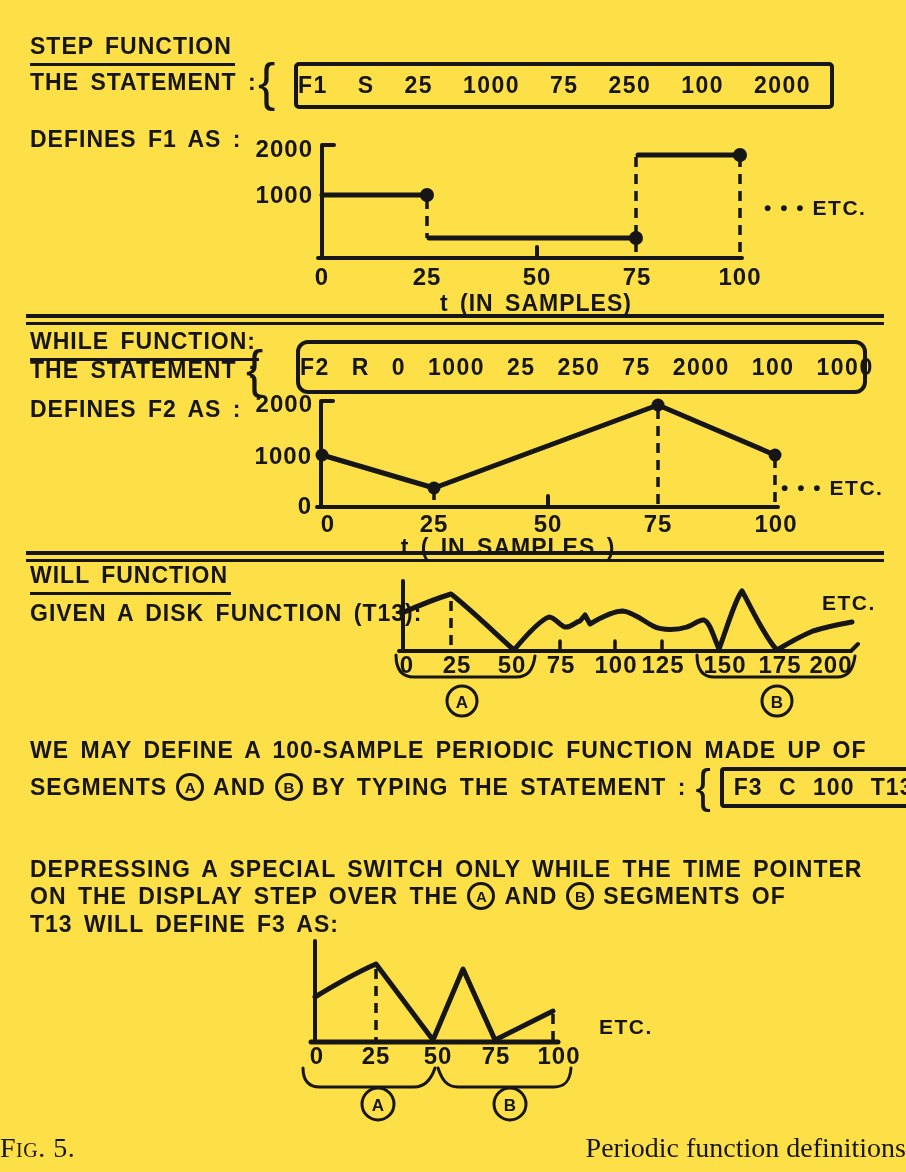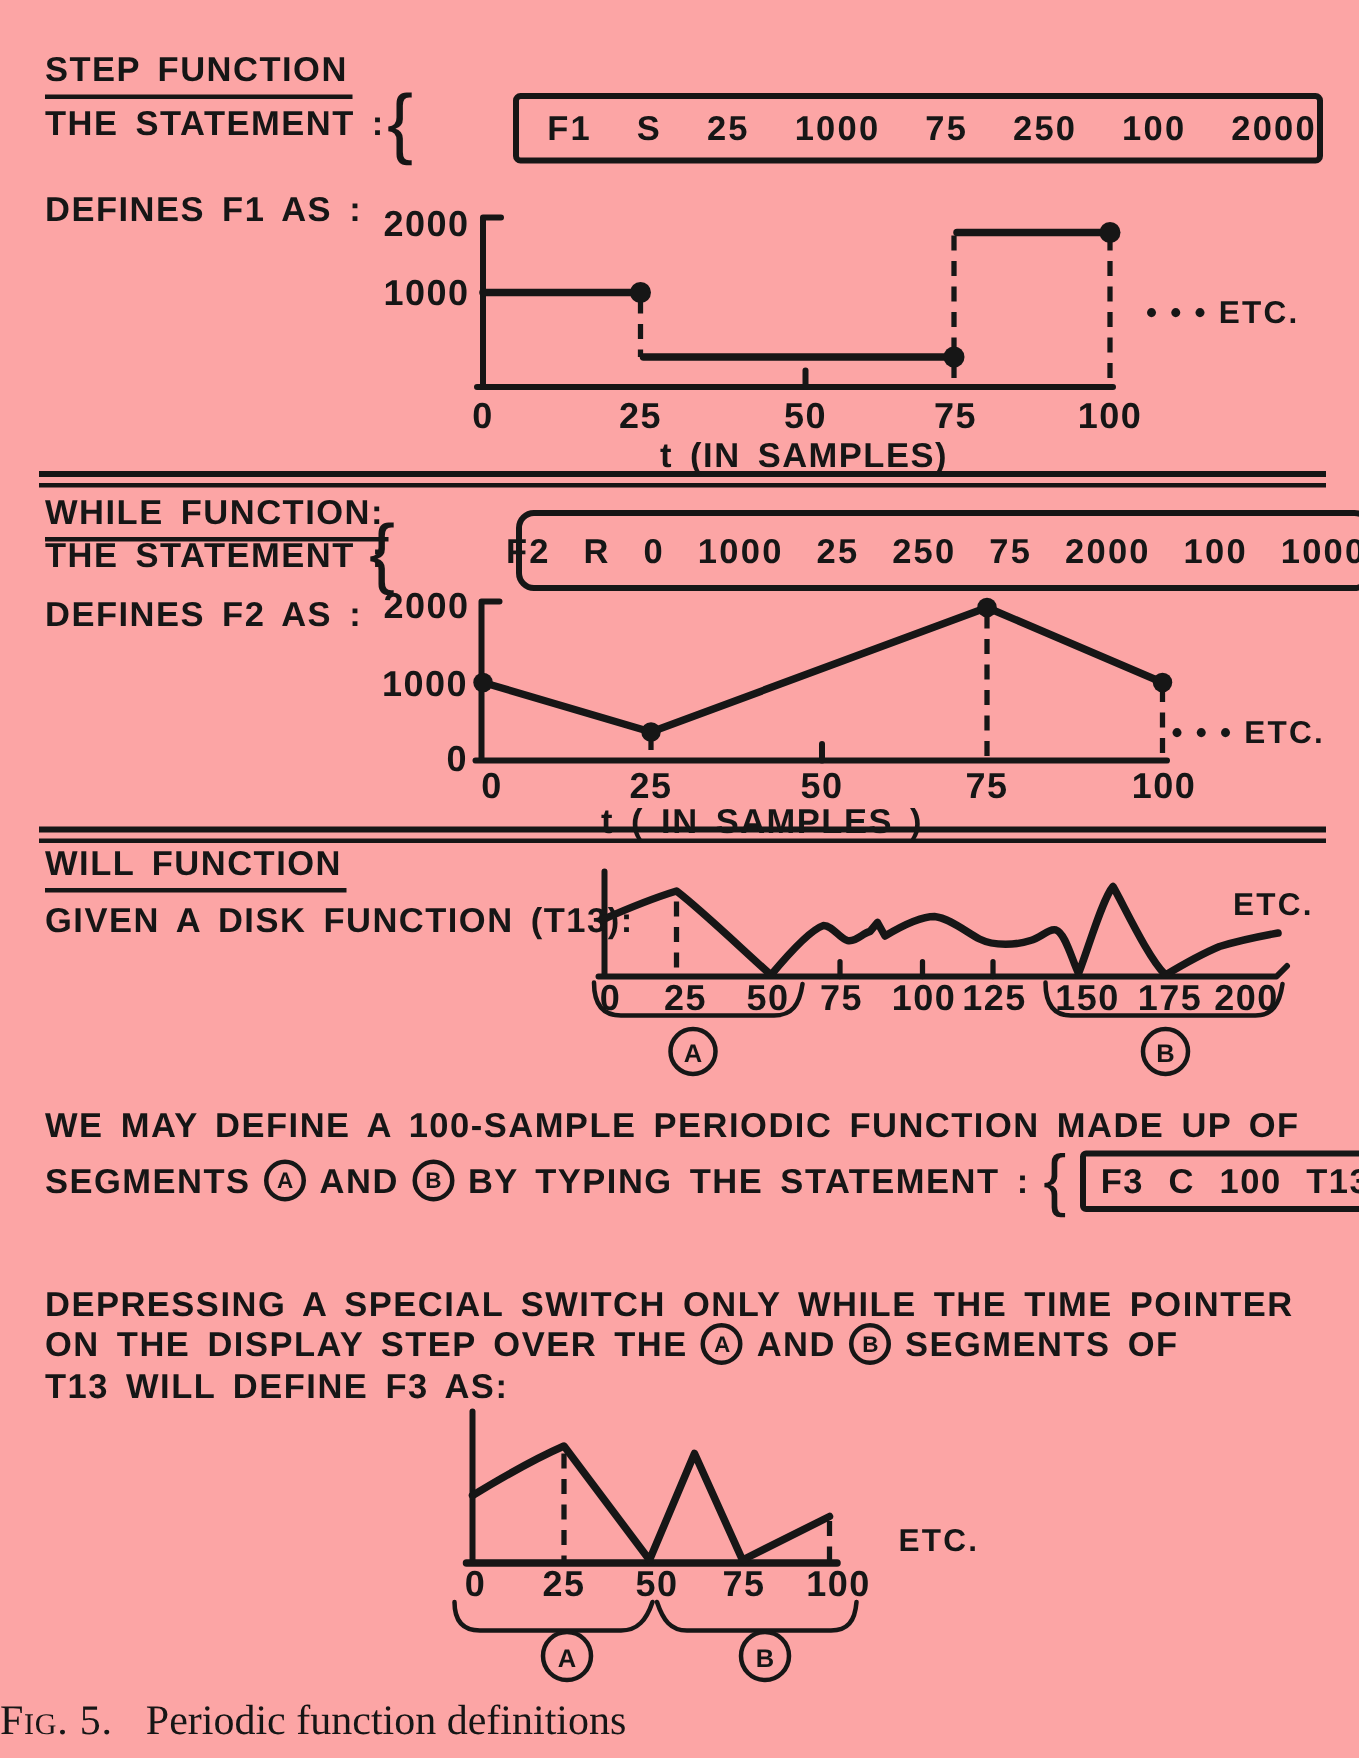--- a/index.html
+++ b/index.html
@@ -1,39 +1,39 @@
 <!DOCTYPE html>
 <html><head>
 <meta charset="utf-8">
 <style>
   html,body { margin:0; padding:0; background:#e8e8e8; }
   #page {
     position:relative; width:906px; height:1172px;
-    background:#fca5a5; overflow:hidden;
+    background:#fde047; overflow:hidden;
     font-family:"Liberation Sans", sans-serif;
     color:#161616;
   }
   .hand {
     position:absolute;
     font-family:"Liberation Sans", sans-serif;
     font-weight:700; font-size:23px;
     letter-spacing:1px; word-spacing:4px;
     color:#161616; white-space:nowrap;
   }
   .sec-title { border-bottom:3px solid #161616; padding:0 3px 3px 0; }
   .brace {
     position:absolute; font-weight:400; font-size:52px;
     color:#161616; line-height:1; letter-spacing:0;
   }
   .stmt-box {
     position:absolute; box-sizing:border-box;
     border:4px solid #161616; border-radius:5px;
-    display:flex; align-items:center; justify-content:flex-end;
+    display:flex; align-items:center; justify-content:flex-start;
     font-weight:700; font-size:23px; letter-spacing:1.5px;
-    color:#161616; white-space:nowrap;margin-left:48px;
+    color:#161616; white-space:nowrap;
   }
   .flexline {
     position:absolute; display:flex; align-items:center; gap:9px;
     font-weight:700; font-size:23px; letter-spacing:1px; word-spacing:4px;
     color:#161616; white-space:nowrap;
   }
   .circ {
     display:inline-flex; align-items:center; justify-content:center;
     width:22px; height:22px; border:3px solid #161616; border-radius:50%;
     font-size:15px; font-weight:700; letter-spacing:0; word-spacing:0;
@@ -53,21 +53,21 @@
   .stroke { stroke:#161616; fill:none; stroke-linecap:round; stroke-linejoin:round; }
   .dash  { stroke:#161616; fill:none; stroke-width:3.5; stroke-dasharray:10 7; }
   .dot   { fill:#161616; stroke:none; }
   .axnum { font:700 24px "Liberation Sans", sans-serif; fill:#161616; letter-spacing:1px; text-anchor:middle; }
   .ylab  { font:700 24px "Liberation Sans", sans-serif; fill:#161616; letter-spacing:1px; text-anchor:end; }
   .etctxt{ font:700 21px "Liberation Sans", sans-serif; fill:#161616; letter-spacing:1.5px; }
   .tlab  { font:700 23px "Liberation Sans", sans-serif; fill:#161616; letter-spacing:1px; word-spacing:4px; text-anchor:middle; }
   .circletter { font:700 17px "Liberation Sans", sans-serif; fill:#161616; text-anchor:middle; }
   #caption {
     position:absolute; left:0; top:1132px; width:906px;
-    display:flex; justify-content:flex-start; align-items:baseline; gap:22px;
+    display:flex; justify-content:space-between; align-items:baseline; gap:22px;
     font-family:"Liberation Serif", serif; font-size:28px; color:#161616;
   }
   #caption .prefix { font-variant-caps:small-caps; letter-spacing:0.5px; }
 </style>
 </head>
 <body>
 
 <div id="page">
 
   <div class="hand sec-title" style="left:30px; top:33px;">STEP FUNCTION</div>

